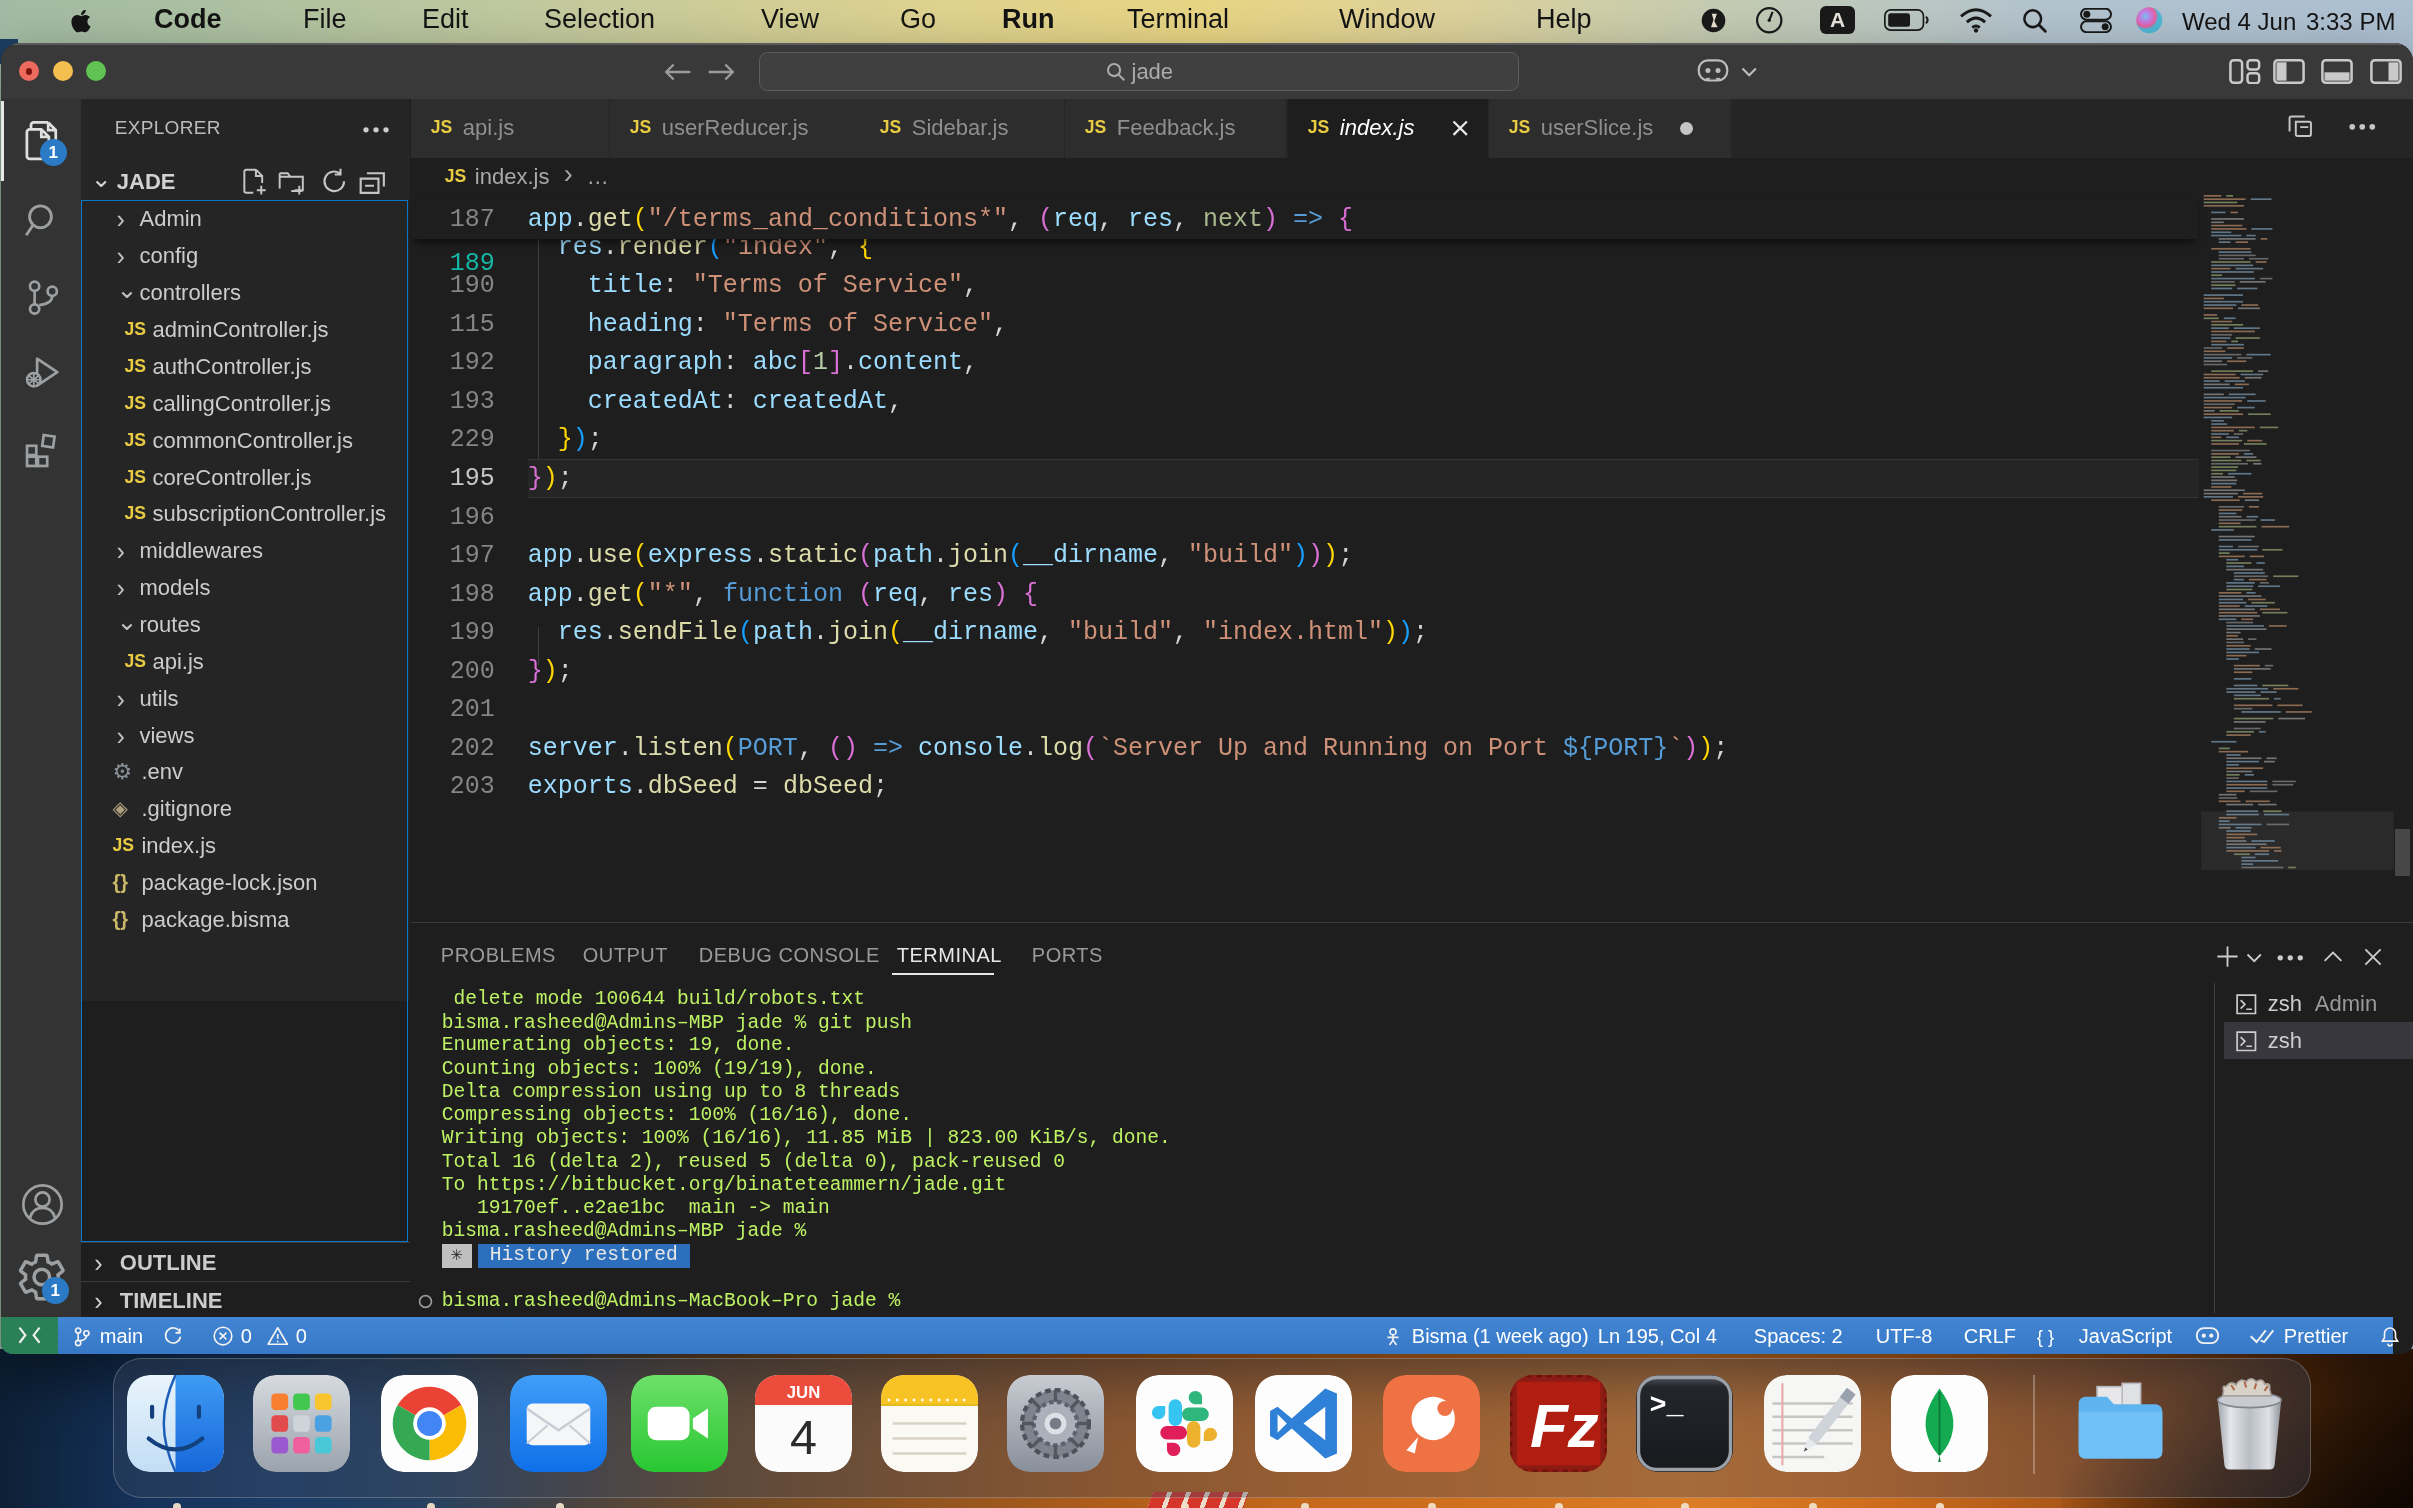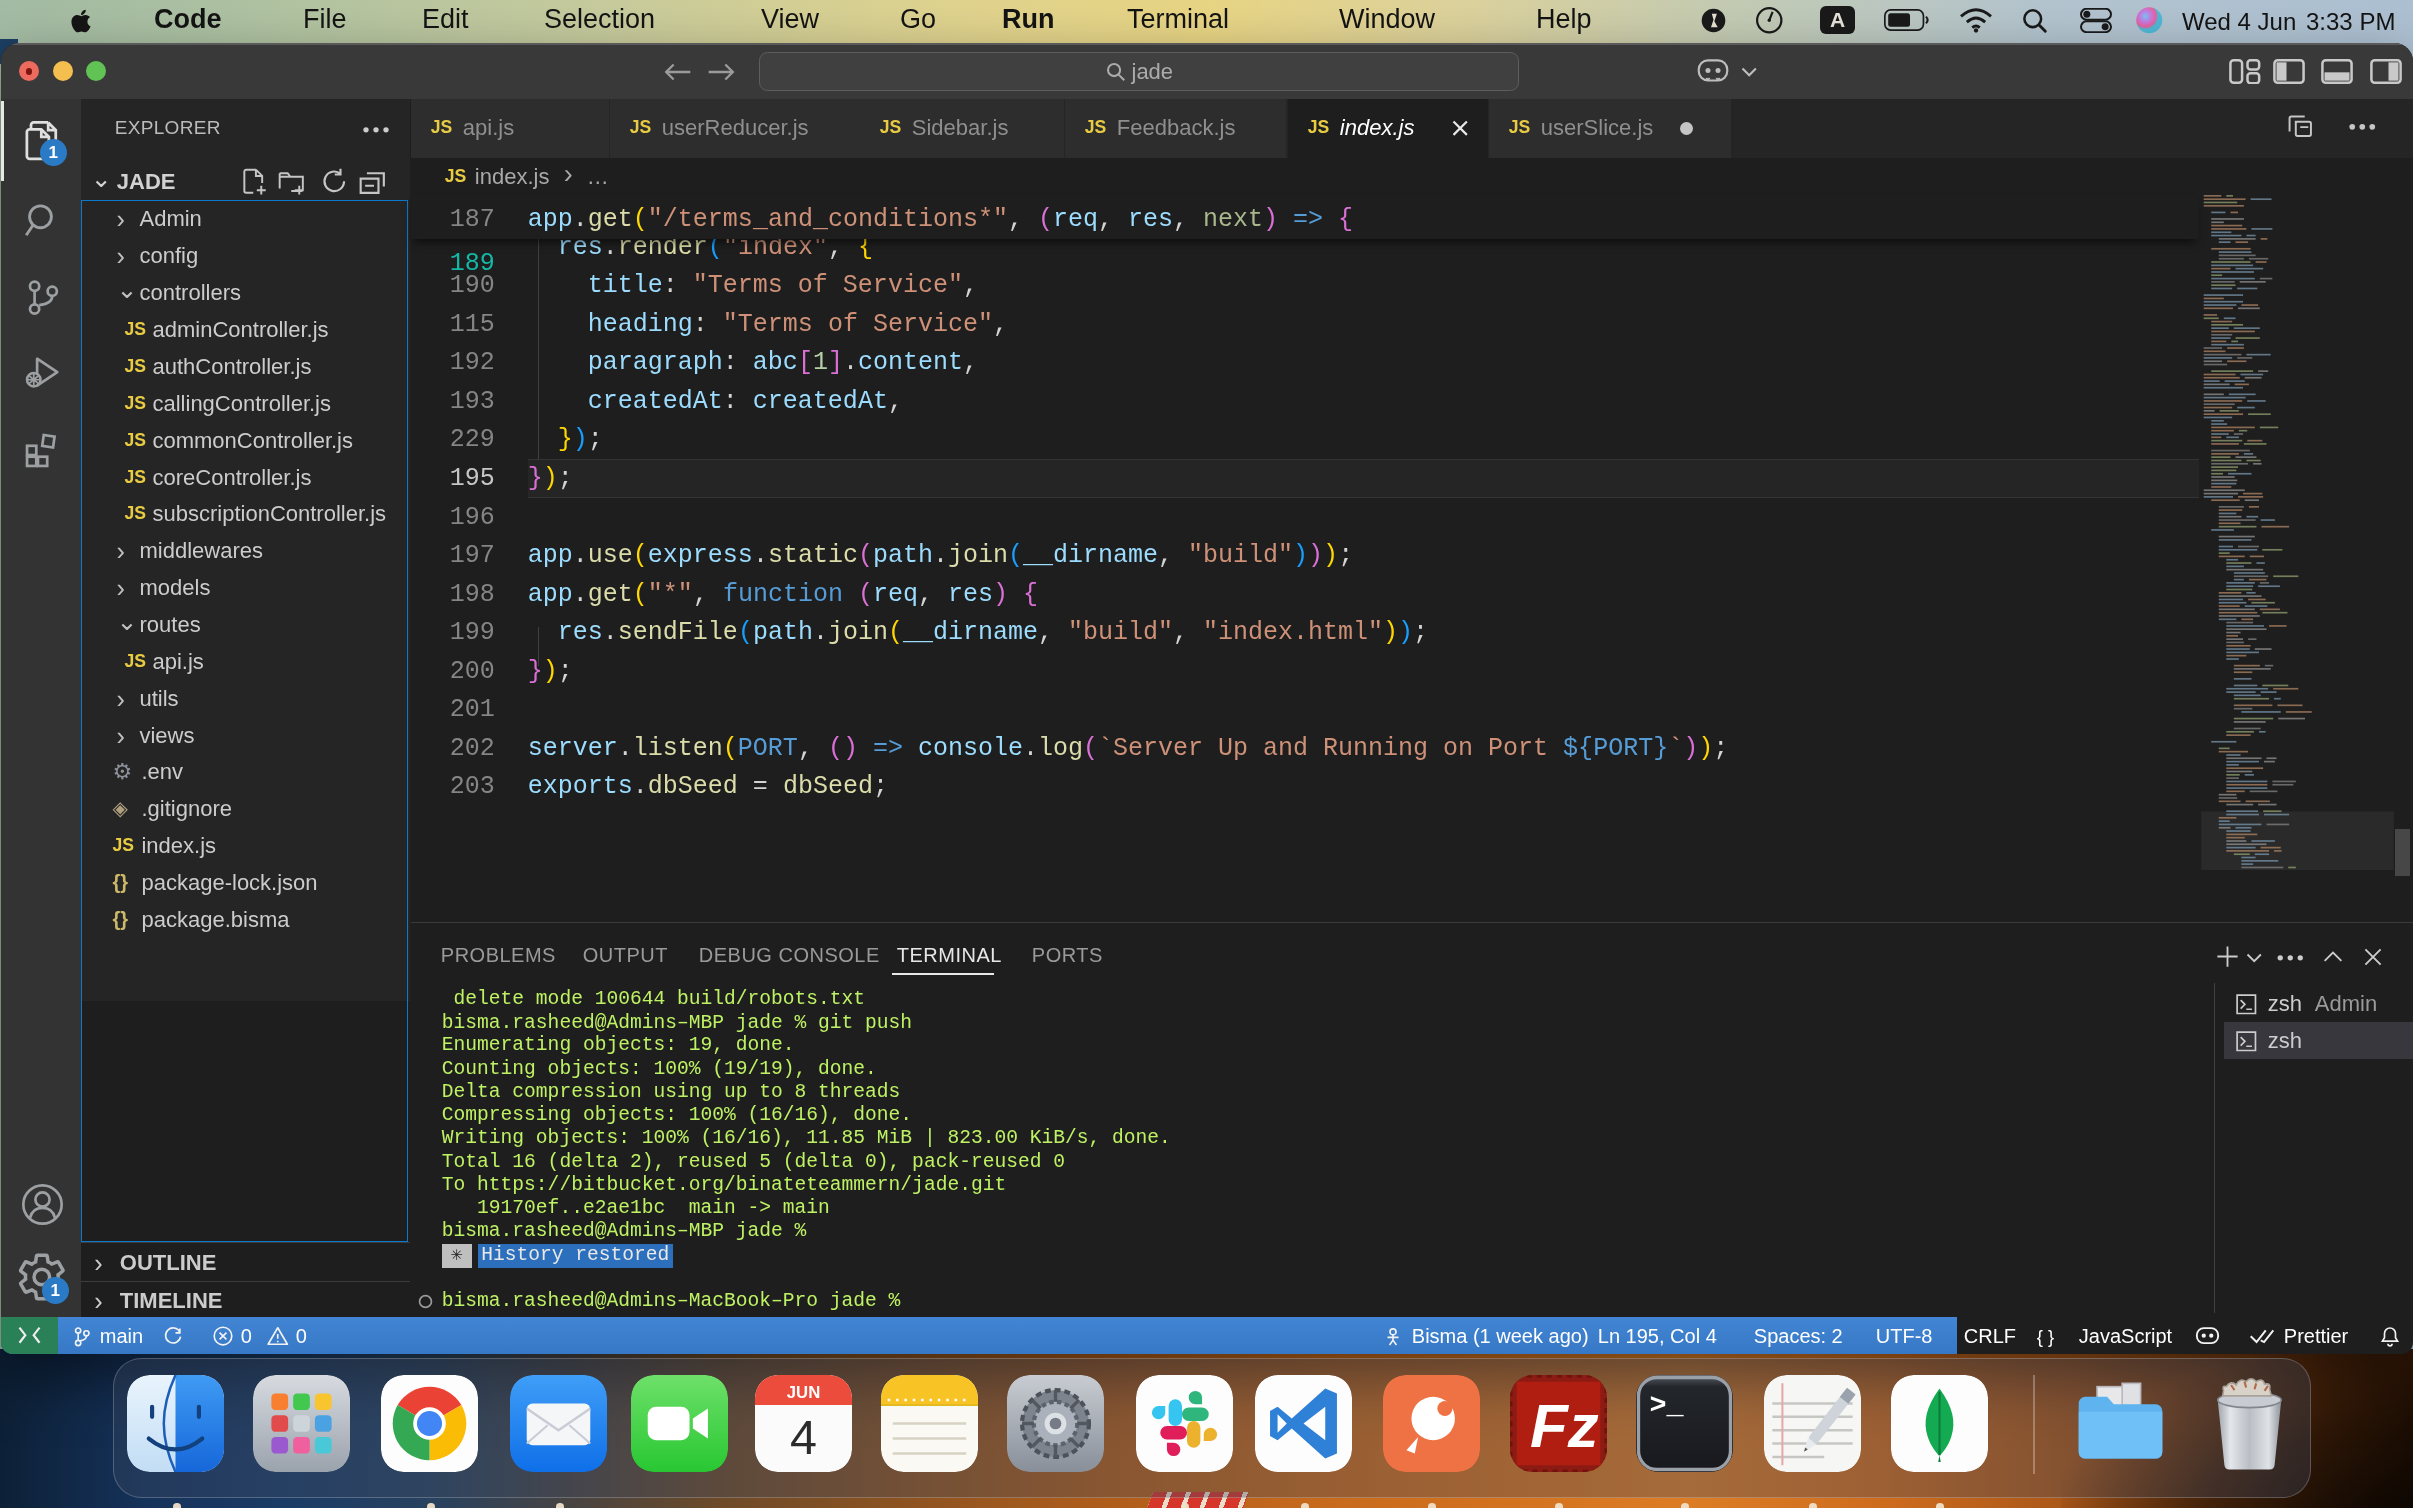--- a/index.html
+++ b/index.html
@@ -27,21 +27,21 @@
 .tab .jsbadge{position:absolute;left:20px;top:0;line-height:57px}
 #breadcrumb{position:absolute;left:410px;top:115px;right:0;height:37px;background:#1e1e1e;color:#a9a9a9;font-size:22px;line-height:37px}
 #editor{position:absolute;left:410px;top:152px;right:0;height:727px;background:#1e1e1e}
 .cl{position:absolute;left:117px;height:39px;line-height:39px;font-family:"Liberation Mono",monospace;font-size:25px;white-space:pre;color:#d4d4d4}
 .ln{position:absolute;left:0;width:84px;text-align:right;height:39px;line-height:39px;font-family:"Liberation Mono",monospace;font-size:25px;color:#858585}
 .v{color:#9cdcfe}.fn{color:#dcdcaa}.st{color:#ce9178}.kw{color:#569cd6}.nu{color:#b5cea8}
 .b1{color:#ffd700}.b2{color:#da70d6}.b3{color:#179fff}.fv{color:#a9b78c}.pn{color:#d4d4d4}
 #panel{position:absolute;left:410px;top:879px;right:0;height:395px;background:#1e1e1e;border-top:1.7px solid #3a3a3a}
 .ptab{position:absolute;top:0;height:65px;line-height:65px;font-size:20px;letter-spacing:0.5px;color:#9a9a9a}
 .term{position:absolute;left:31px;width:1768px;height:23.5px;font-family:"Liberation Mono",monospace;font-size:19.6px;line-height:23.5px;color:#bef264;white-space:pre}
-#statusbar{position:absolute;left:0;top:1274px;width:1956px;height:38px;background:linear-gradient(180deg,#4285d4,#3678c5);color:#fff;font-size:20px}
+#statusbar{position:absolute;left:0;top:1274px;width:2392px;height:38px;background:linear-gradient(180deg,#4285d4,#3678c5);color:#fff;font-size:20px}
 .sbi{position:absolute;top:0;height:38px;line-height:38px;white-space:nowrap;color:#fff}
 #dock{position:absolute;left:113px;top:1358px;width:2198px;height:140px;background:rgba(62,72,98,.34);border:1.7px solid rgba(255,255,255,.22);border-radius:28.5px}
 .dicon{position:absolute;top:1375px;width:97px;height:97px;border-radius:22.6px}
 .ddot{position:absolute;top:1503px;width:7.5px;height:7.5px;border-radius:50%;background:#f0e0c8;opacity:.95}
 svg{display:block}
 </style></head><body>
 <div id="wall"></div>
 <div class="abs" style="left:0;top:39px;width:18.4px;height:25px;background:#1d3f63"></div>
 <div class="abs" style="right:0;top:39px;width:17px;height:23.5px;background:#adc0d2"></div>
 <div id="wallbot"></div>
@@ -690,21 +690,21 @@
       <div class="term" style="top:111px">Enumerating objects: 19, done.</div>
       <div class="term" style="top:135px">Counting objects: 100% (19/19), done.</div>
       <div class="term" style="top:158px">Delta compression using up to 8 threads</div>
       <div class="term" style="top:181px">Compressing objects: 100% (16/16), done.</div>
       <div class="term" style="top:204px">Writing objects: 100% (16/16), 11.85 MiB | 823.00 KiB/s, done.</div>
       <div class="term" style="top:228px">Total 16 (delta 2), reused 5 (delta 0), pack-reused 0</div>
       <div class="term" style="top:251px">To https://bitbucket.org/binateteammern/jade.git</div>
       <div class="term" style="top:274px">   19170ef..e2ae1bc  main -&gt; main</div>
       <div class="term" style="top:297px">bisma.rasheed@Admins–MBP jade % </div>
       <div class="abs" style="left:31px;top:321px;width:30px;height:23.5px;background:#bfbfbf;color:#252525;font-family:'Liberation Mono',monospace;font-size:19.6px;line-height:23.5px;text-align:center">✳</div>
-      <div class="abs" style="left:67px;top:321px;width:195px;height:23.5px;background:#2c6fbc;color:#e8e8e8;font-family:'Liberation Mono',monospace;font-size:19.6px;line-height:23.5px;text-align:center">History restored</div>
+      <div class="abs" style="left:67px;top:321px;width:212px;height:23.5px;background:#2c6fbc;color:#e8e8e8;font-family:'Liberation Mono',monospace;font-size:19.6px;line-height:23.5px;text-align:center">History restored</div>
       <svg class="abs" style="left:6.7px;top:370px" width="17" height="17" viewBox="0 0 20 20">
         <circle cx="10" cy="10" r="7" fill="none" stroke="#9a9a9a" stroke-width="2"></circle>
       </svg>
       <div class="term" style="top:367px">bisma.rasheed@Admins–MacBook–Pro jade %</div>
       <div class="abs" style="left:1803px;top:60px;width:1.7px;height:330px;background:#3f3f3f"></div>
       <div class="abs" style="left:1813px;top:62px;width:463px;height:37px;color:#cccccc;font-size:22px;line-height:37px">
         <svg class="abs" style="left:11px;top:7.5px" width="22.6" height="22.6" viewBox="0 0 16 16">
           <path fill="none" stroke="#cccccc" stroke-width="1.2" d="M1.5 1.5 H14.5 V14.5 H1.5 z M4 5 l3 3 -3 3 M8 11.5 h4"></path>
         </svg>
         <span style="position:absolute;left:44px">zsh</span>

